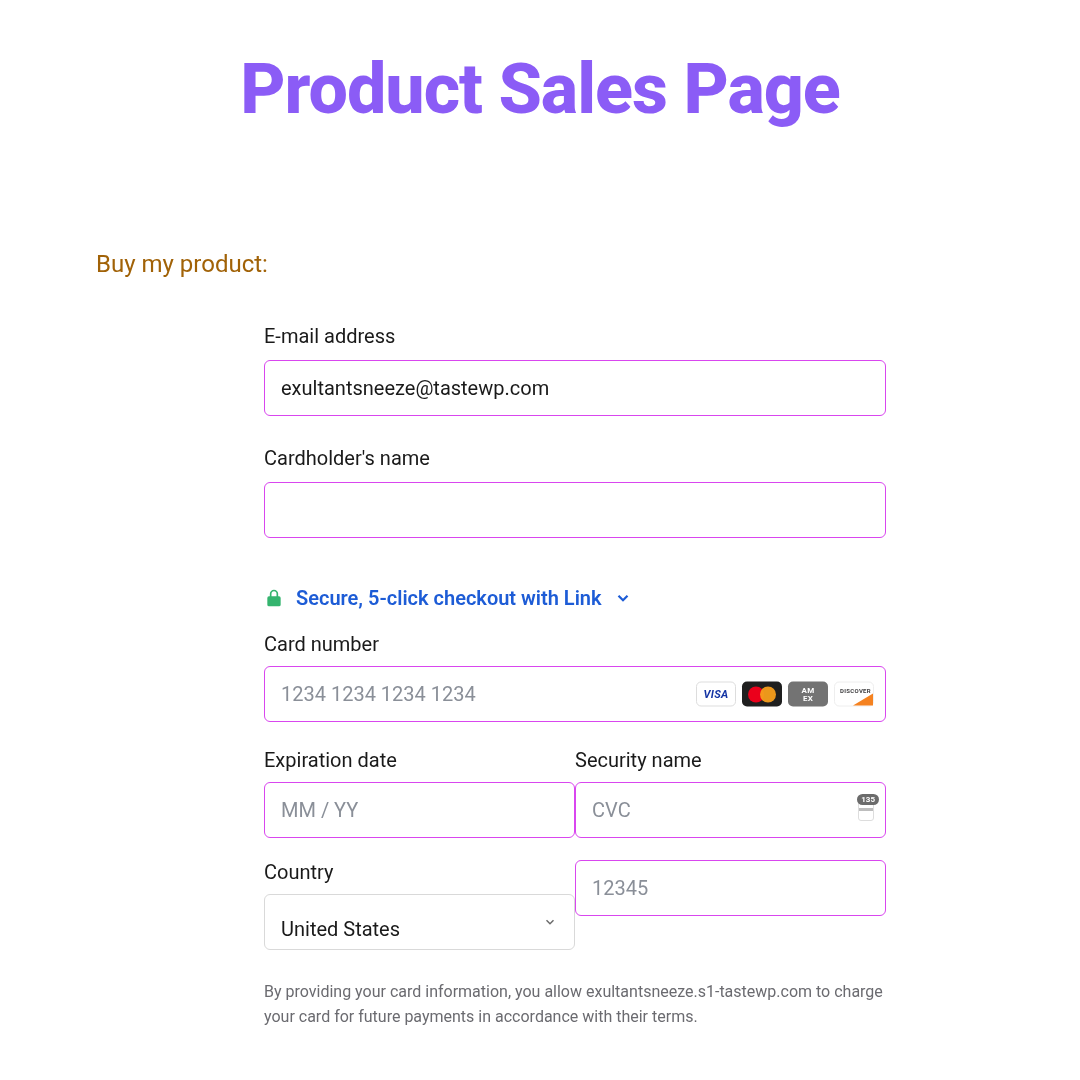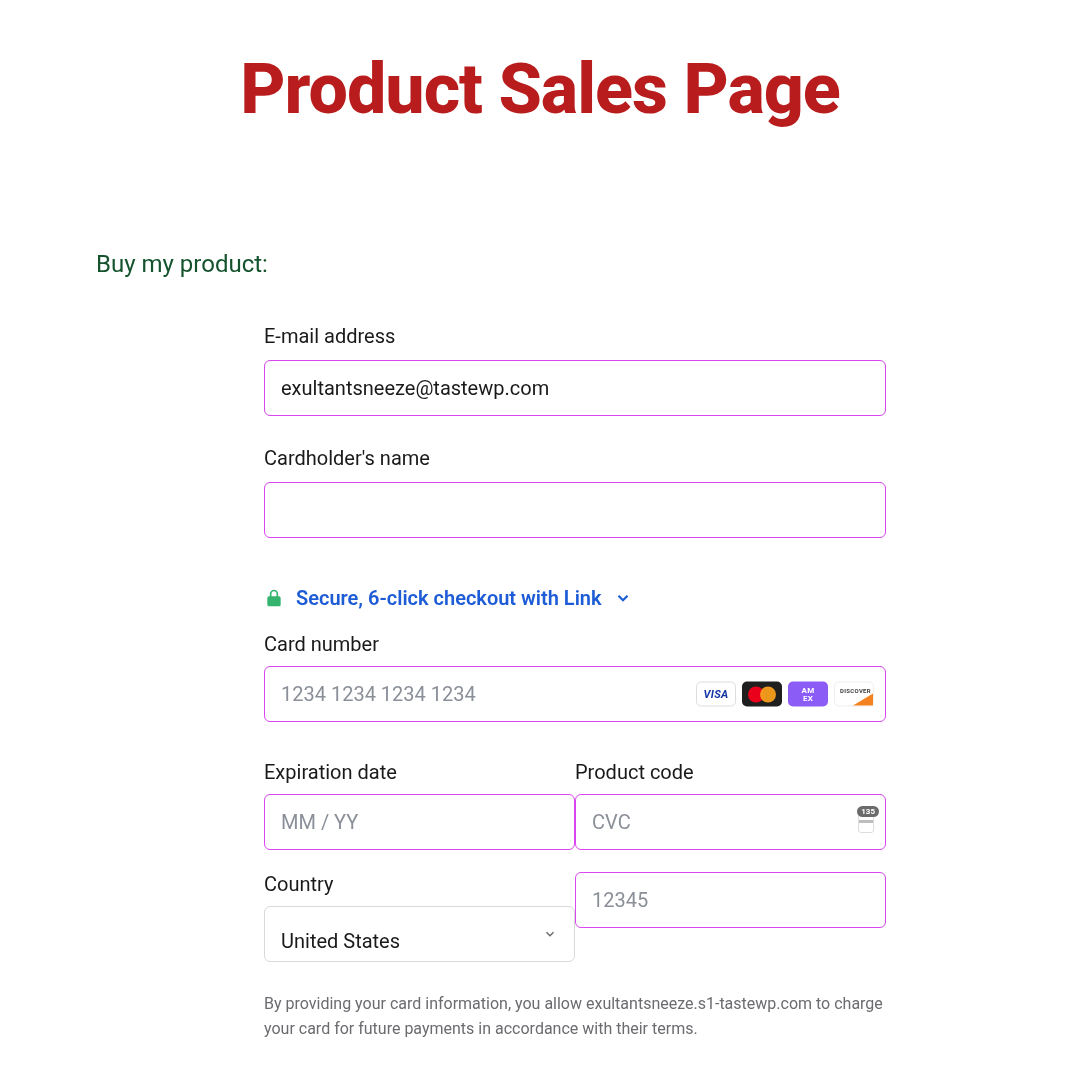--- a/index.html
+++ b/index.html
@@ -8,27 +8,27 @@
       background: #fff;
       color: #1a1a1a;
       width: 1080px;
       height: 1080px;
       padding: 40px 96px 0 96px;
     }
     .page-title {
       font-size: 70px;
       font-weight: 800;
       text-align: center;
-      color: #b91c1c;
+      color: #8b5cf6;
       letter-spacing: -1px;
       margin-top: 8px;
     }
     .lead-text {
       font-size: 24px;
-      color: #14532d;
+      color: #a16207;
       margin-top: 120px;
       margin-bottom: 46px;
     }
     .form-wrap {
       margin-left: 168px;
       width: 622px;
     }
     .field-label {
       font-size: 20px;
       color: #1a1a1a;
@@ -86,21 +86,21 @@
       font-weight: 700;
       letter-spacing: 0.3px;
     }
     .visa { background: #fff; border: 1px solid #ddd; color: #1434a4; font-style: italic; font-size: 11px;}
     .mc { background: #1f1f1f; position: relative; }
     .mc::before, .mc::after {
       content: ""; position: absolute; width: 16px; height: 16px; border-radius: 50%; top: 5px;
     }
     .mc::before { background: #eb001b; left: 6px; }
     .mc::after { background: #f79e1b; right: 6px; mix-blend-mode: normal; opacity: 0.95; }
-    .amex { background: #8b5cf6; color: #fff; font-size: 8px; line-height: 1; text-align: center;}
+    .amex { background: #737373; color: #fff; font-size: 8px; line-height: 1; text-align: center;}
     .discover { background: #fff; border: 1px solid #eee; position: relative; color:#414042; font-size:6px; padding-left:3px; display:flex; align-items:flex-start; padding-top:4px;}
     .discover::after {
       content:""; position:absolute; right:0; bottom:0; width:0; height:0;
       border-left: 20px solid transparent; border-bottom: 12px solid #f58220;
     }
     .row-2 { display: flex; margin-bottom: 22px; margin-top: 8px;}
     .col { flex: 1; }
     .cvc-wrap { position: relative; }
     .cvc-icon {
       position: absolute; right: 12px; top: 50%; transform: translateY(-50%);
@@ -124,21 +124,21 @@
     .disclaimer {
       font-size: 16px; color: #6b6b70; line-height: 1.55; margin-top: 30px;
     }
     .actions { display: flex; align-items: center; gap: 34px; margin-top: 50px; }
     .primary-btn {
       background: #1f63d6; color: #fff; border: none; border-radius: 6px;
       font-size: 20px; font-weight: 700; padding: 18px 26px; cursor: pointer;
       font-family: inherit;
     }
     .card-section .field-label { margin-bottom: 10px; }
-    .card-block { margin-bottom: 38px; }
+    .card-block { margin-bottom: 26px; }
   </style>
 </head>
 <body>
 
 <h1 class="page-title">Product Sales Page</h1>
 
 <p class="lead-text">Buy my product:</p>
 
 <div class="form-wrap">
 
@@ -150,21 +150,21 @@
   <div class="block">
     <label class="field-label">Cardholder's name</label>
     <input class="text-input" type="text" value="" style="">
   </div>
 
   <div class="card-section">
     <div class="secure-row">
       <svg class="lock-icon" viewBox="0 0 24 24" fill="currentColor">
         <path d="M12 2a5 5 0 0 0-5 5v3H6a2 2 0 0 0-2 2v8a2 2 0 0 0 2 2h12a2 2 0 0 0 2-2v-8a2 2 0 0 0-2-2h-1V7a5 5 0 0 0-5-5zm-3 5a3 3 0 1 1 6 0v3H9V7z"></path>
       </svg>
-      <a href="#" class="secure-link">Secure, 6-click checkout with Link</a>
+      <a href="#" class="secure-link">Secure, 5-click checkout with Link</a>
       <svg class="chevron-icon" viewBox="0 0 24 24" fill="none" stroke="currentColor" stroke-width="3">
         <polyline points="6 9 12 15 18 9"></polyline>
       </svg>
     </div>
 
     <div class="card-block">
       <label class="field-label">Card number</label>
       <div class="card-number-wrap">
         <input class="text-input" type="text" placeholder="1234 1234 1234 1234" style="">
         <div class="card-brands">
@@ -177,21 +177,21 @@
         </div>
       </div>
     </div>
 
     <div class="row-2">
       <div class="col">
         <label class="field-label">Expiration date</label>
         <input class="text-input" type="text" placeholder="MM / YY" style="">
       </div>
       <div class="col">
-        <label class="field-label">Product code</label>
+        <label class="field-label">Security name</label>
         <div class="cvc-wrap">
           <input class="text-input" type="text" placeholder="CVC" style="">
           <div class="cvc-icon">
             <div class="cvc-badge">135</div>
           </div>
         </div>
       </div>
     </div>
 
     <div class="row-2">

